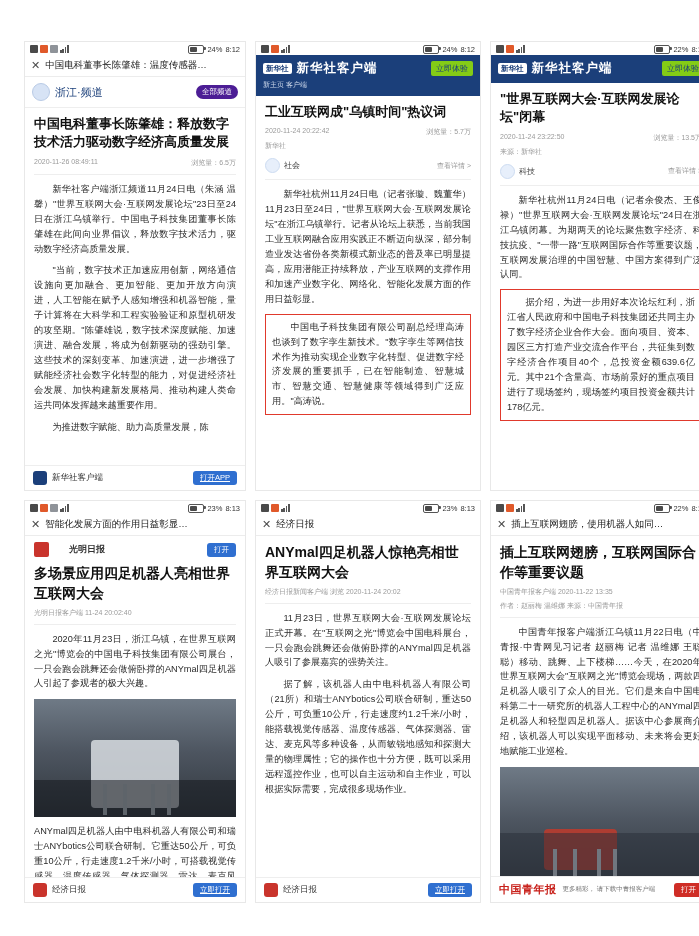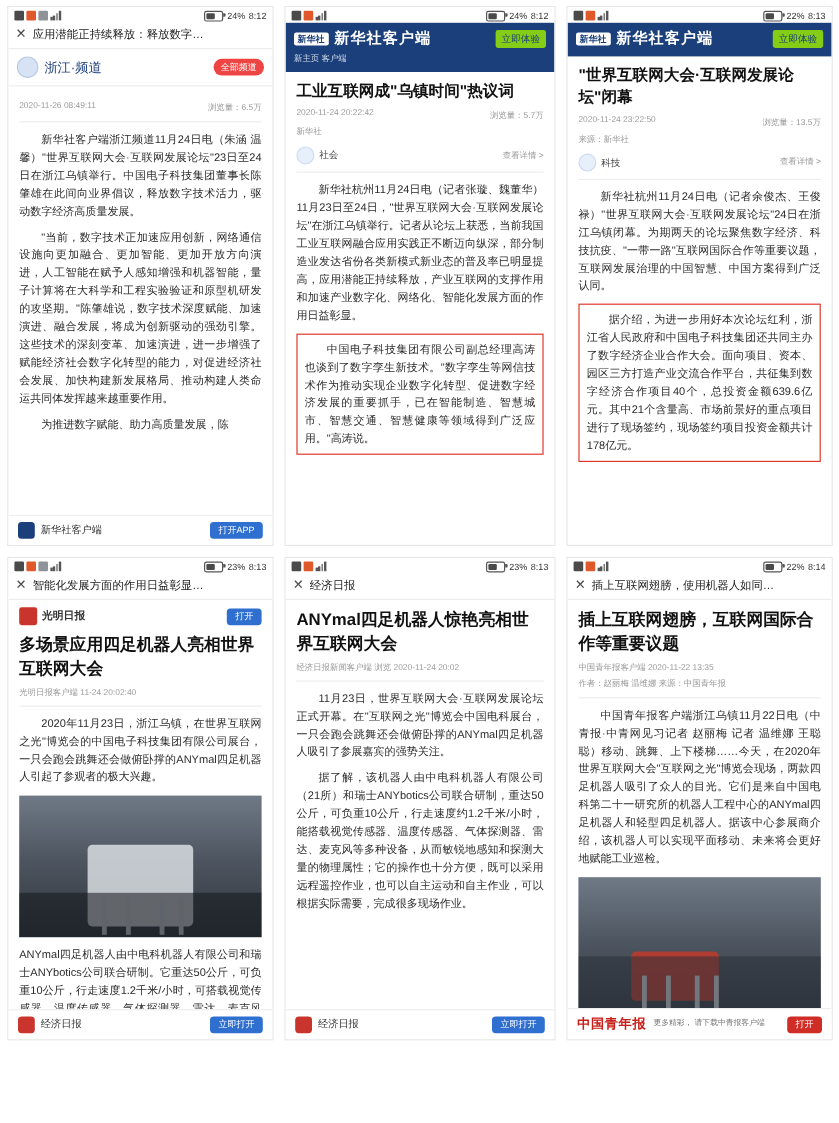--- a/index.html
+++ b/index.html
@@ -1,17 +1,17 @@
 <!DOCTYPE html>
 <html><head>
 <meta charset="utf-8">
 <style>
   html,body{margin:0;padding:0;background:#ffffff;}
   body{width:699px;height:936px;font-family:"Liberation Sans","DejaVu Sans",sans-serif;color:#222;}
-  .grid{display:grid;grid-template-columns:222px 226px 222px;grid-template-rows:450px 1fr;gap:9px;padding:5px 6px;box-sizing:border-box;width:699px;height:872px;}
+  .grid{display:grid;grid-template-columns:222px 226px 222px;grid-template-rows:450px 1fr;gap:9px;padding:5px 24px;box-sizing:border-box;width:699px;height:872px;margin-top:36px;}
   .card{background:#fff;overflow:hidden;position:relative;border:1px solid #e8e8e8;box-sizing:border-box;}
   
   .status{display:flex;align-items:center;justify-content:space-between;font-size:8px;color:#333;padding:3px 5px 2px 5px;background:#fff;height:13px;box-sizing:border-box;}
   .status .left{display:flex;align-items:center;gap:2px;}
   .sbox{width:8px;height:8px;background:#4a4a4a;border-radius:1px;display:inline-block;}
   .sbox.o{background:#e0592a;}
   .sbox.g{background:#8f9399;}
   .bars{display:inline-block;width:10px;height:8px;position:relative;}
   .bars i{position:absolute;bottom:0;width:1.6px;background:#555;}
   .bars i:nth-child(1){left:0;height:3px}.bars i:nth-child(2){left:2.4px;height:4.5px}
@@ -28,45 +28,45 @@
   .apphead{background:#1b3f7a;color:#fff;padding:5px 7px 6px 7px;}
   .apphead .row1{display:flex;align-items:center;gap:5px;}
   .logo-badge{background:#fff;color:#1b3f7a;font-size:7.5px;font-weight:bold;border-radius:2px;padding:2px 3px;line-height:1.05;text-align:center;}
   .apphead .appname{font-size:12.5px;font-weight:bold;letter-spacing:1px;}
   .apphead .sub{font-size:7px;color:#cdd8ea;margin-top:3px;}
   .exp-btn{margin-left:auto;background:#84cc16;color:#1b3f7a;font-size:8px;border-radius:2px;padding:2px 5px;white-space:nowrap;}
   
   .zjhead{display:flex;align-items:center;gap:5px;padding:6px 7px;border-bottom:1px solid #eee;}
   .zjlogo{width:16px;height:16px;border-radius:50%;background:#d7e3f5;border:1px solid #b9cbe6;}
   .zjname{font-size:11px;font-weight:normal;color:#1b3f7a;}
-  .zjbtn{margin-left:auto;background:#ef4444;color:#fff;font-size:7.5px;border-radius:9px;padding:2px 6px;}
+  .zjbtn{margin-left:auto;background:#4c1d95;color:#fff;font-size:7.5px;border-radius:9px;padding:2px 6px;}
   
   .art{padding:7px 9px 0 9px;}
   .headline{font-size:13px;font-weight:bold;line-height:1.42;color:#111;}
   .headline.sm{font-size:14px;}
   .meta{font-size:7px;color:#9a9a9a;margin-top:6px;display:flex;justify-content:space-between;}
   .meta2{font-size:7px;color:#9a9a9a;margin-top:4px;}
   .chip{display:flex;align-items:center;gap:4px;margin-top:7px;}
   .chip .dot{width:13px;height:13px;border-radius:50%;background:#e7effb;border:1px solid #cddcf1;}
   .chip .lab{font-size:8px;color:#444;}
   .chip .more{margin-left:auto;font-size:7px;color:#9a9a9a;}
   .sep{height:1px;background:#eee;margin:6px 0;}
   p.body{font-size:9.2px;line-height:1.62;color:#2b2b2b;margin:7px 0 0 0;text-align:justify;text-indent:2em;}
   p.body.ni{text-indent:0;}
   .boxed{border:1.5px solid #e0392c;padding:5px 6px;margin-top:7px;}
   .boxed p{margin:0;font-size:9.2px;line-height:1.62;text-indent:2em;text-align:justify;color:#2b2b2b;}
   .openapp{position:absolute;left:0;right:0;bottom:0;display:flex;align-items:center;gap:5px;padding:5px 8px;background:#fff;border-top:1px solid #eee;}
   .openapp .ic{width:14px;height:14px;border-radius:3px;background:#1b3f7a;}
   .openapp .nm{font-size:8.5px;color:#333;}
-  .openapp .btn{margin-left:auto;background:#2f6fd0;color:#fff;font-size:7.5px;border-radius:3px;padding:2px 7px;}
+  .openapp .btn{margin-left:auto;background:#2f6fd0;color:#fff;font-size:7.5px;border-radius:3px;padding:2px 7px;text-decoration:underline;}
   .redbar{position:absolute;left:0;right:0;bottom:0;display:flex;align-items:center;gap:6px;padding:5px 8px;background:#fff;border-top:1px solid #eee;}
   .redbar .cn{font-size:11px;font-weight:bold;color:#c8201a;letter-spacing:.5px;}
   .redbar .txt{font-size:6.5px;color:#777;line-height:1.35;}
   .redbar .btn{margin-left:auto;background:#cf2d26;color:#fff;font-size:7.5px;border-radius:3px;padding:2px 7px;}
-  .srcrow{display:flex;align-items:center;gap:4px;padding:6px 9px 0 9px;}
+  .srcrow{display:flex;align-items:center;gap:20px;padding:6px 9px 0 9px;}
   .srcrow .sq{width:15px;height:15px;background:#c9342c;border-radius:2px;}
   .srcrow .nm{font-size:9px;color:#333;font-weight:bold;}
   .srcrow .btn{margin-left:auto;background:#2f6fd0;color:#fff;font-size:7.5px;border-radius:3px;padding:2px 7px;}
   .photo{margin:8px 9px 0 9px;height:118px;background:linear-gradient(180deg,#6f7a86 0%,#4d5560 45%,#30363d 100%);position:relative;overflow:hidden;}
   .photo.tall{height:120px;}
   .photo .robot{position:absolute;left:28%;bottom:8%;width:44%;height:58%;background:#d8dde2;border-radius:4px;opacity:.85;}
   .photo .leg{position:absolute;bottom:2%;width:4px;height:26%;background:#b9c0c7;}
   .photo .crowd{position:absolute;left:0;right:0;bottom:0;height:32%;background:rgba(20,24,30,.55);}
 </style>
 </head>
@@ -90,28 +90,29 @@
       <span class="right">
         <span class="batt">
             <span></span>
           </span>
         <span>24%</span>
         <span>8:12</span>
       </span>
     </div>
     <div class="titlebar">
       <span class="x">✕</span>
-      <span class="t">应用潜能正持续释放：释放数字…</span>
+      <span class="t">中国电科董事长陈肇雄：温度传感器…</span>
     </div>
     <div class="zjhead">
       <span class="zjlogo"></span>
       <span class="zjname">浙江·频道</span>
       <span class="zjbtn">全部频道</span>
     </div>
     <div class="art">
+      <div class="headline">中国电科董事长陈肇雄：释放数字技术活力驱动数字经济高质量发展</div>
       <div class="meta">
         <span>2020-11-26 08:49:11</span>
         <span>浏览量：6.5万</span>
       </div>
       <div class="sep"></div>
       <p class="body">新华社客户端浙江频道11月24日电（朱涵 温馨）"世界互联网大会·互联网发展论坛"23日至24日在浙江乌镇举行。中国电子科技集团董事长陈肇雄在此间向业界倡议，释放数字技术活力，驱动数字经济高质量发展。</p>
       <p class="body">"当前，数字技术正加速应用创新，网络通信设施向更加融合、更加智能、更加开放方向演进，人工智能在赋予人感知增强和机器智能，量子计算将在大科学和工程实验验证和原型机研发的攻坚期。"陈肇雄说，数字技术深度赋能、加速演进、融合发展，将成为创新驱动的强劲引擎。这些技术的深刻变革、加速演进，进一步增强了赋能经济社会数字化转型的能力，对促进经济社会发展、加快构建新发展格局、推动构建人类命运共同体发挥越来越重要作用。</p>
       <p class="body">为推进数字赋能、助力高质量发展，陈</p>
     </div>
     <div class="openapp">

